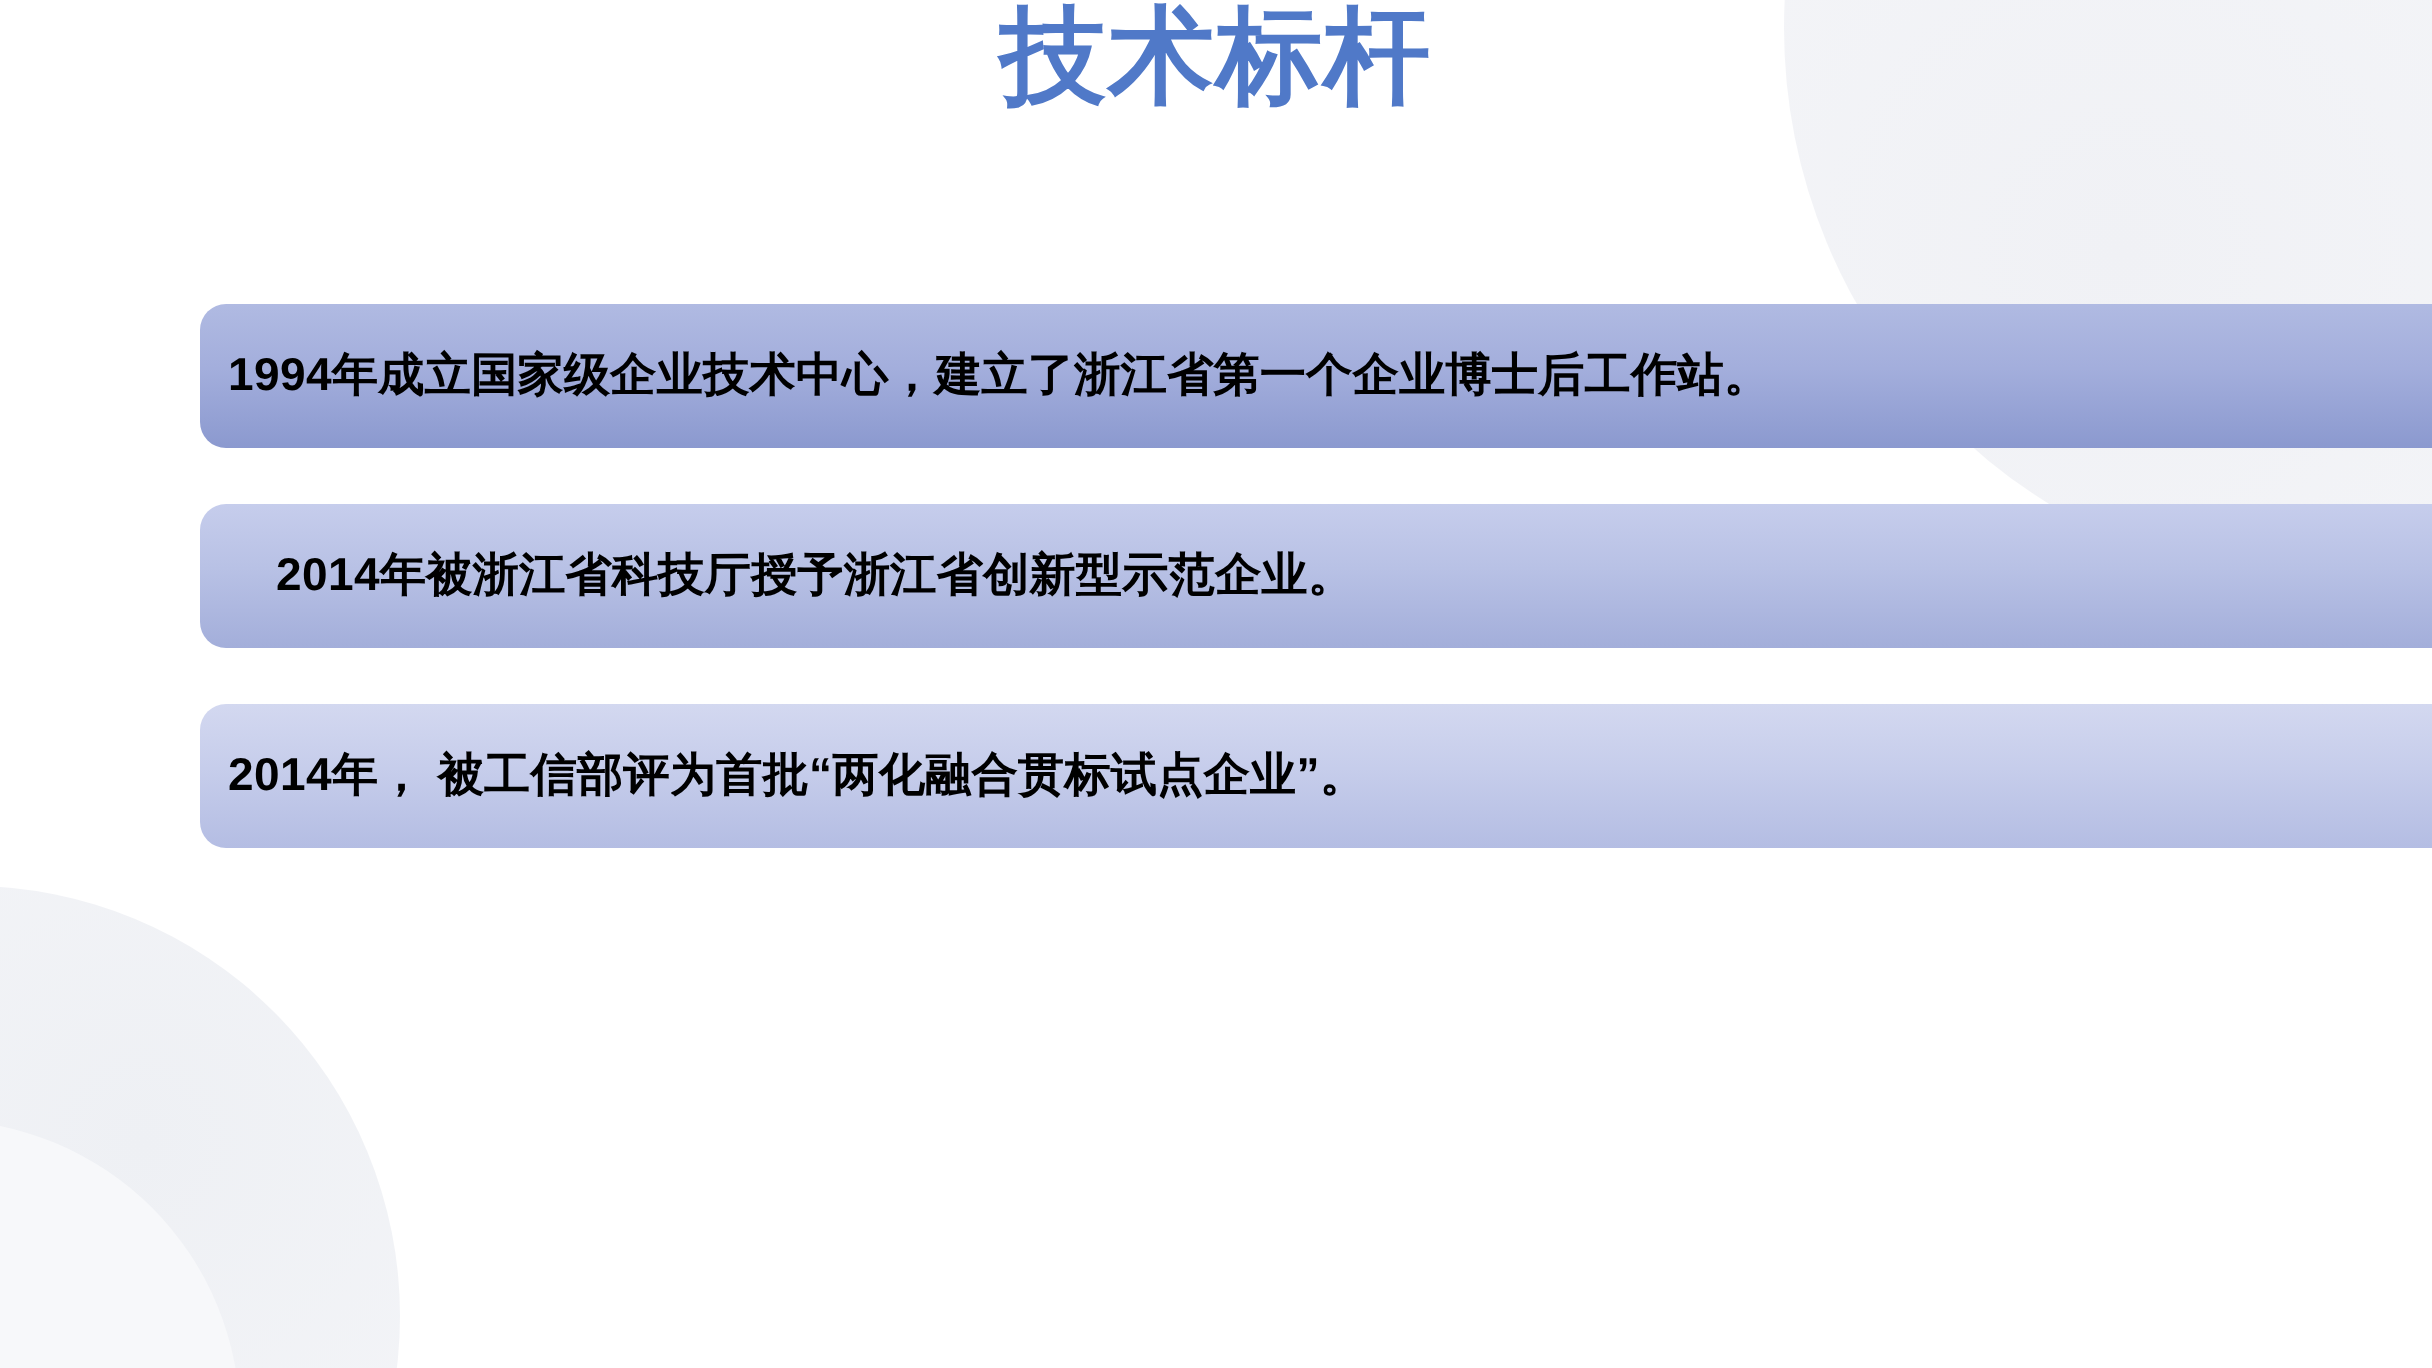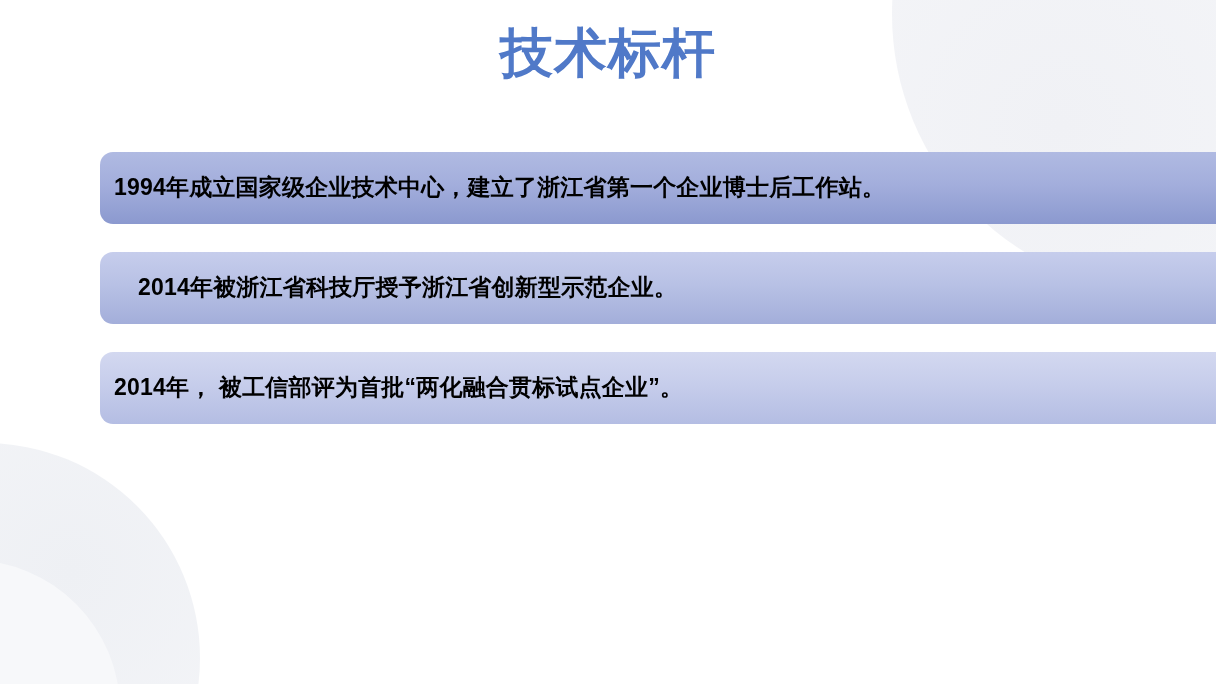--- a/index.html
+++ b/index.html
@@ -43,21 +43,21 @@
     width: 300px;
     height: 300px;
     left: -180px;
     top: 560px;
     background: #f7f8fa;
   }
 
   
   #title-wrap {
     position: absolute;
-    top: 24px;
+    top: 0;
     left: 0;
     width: 1216px;
     text-align: center;
     z-index: 5;
   }
   #page-title {
     display: inline-block;
     font-size: 53px;
     line-height: 1.1;
     font-weight: bold;

